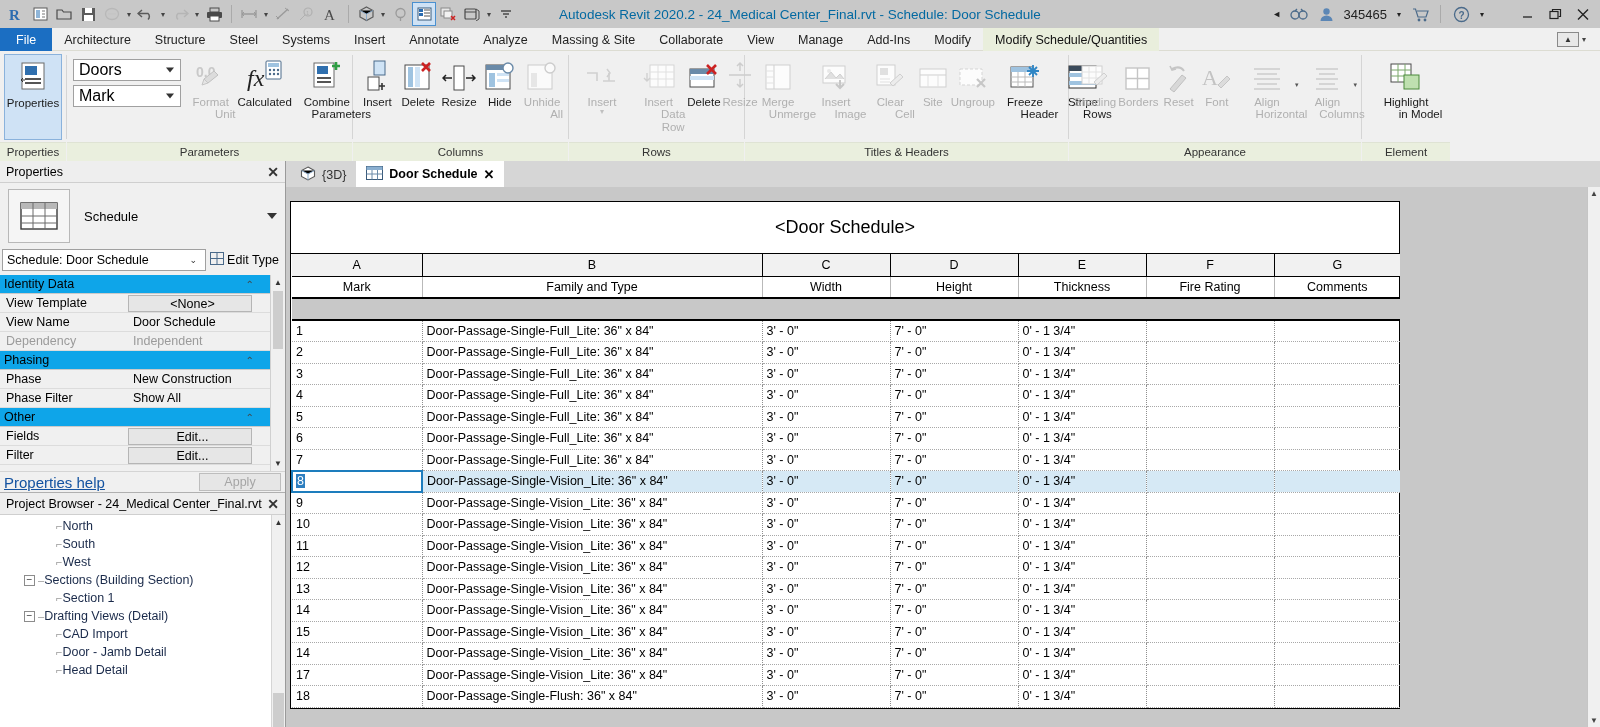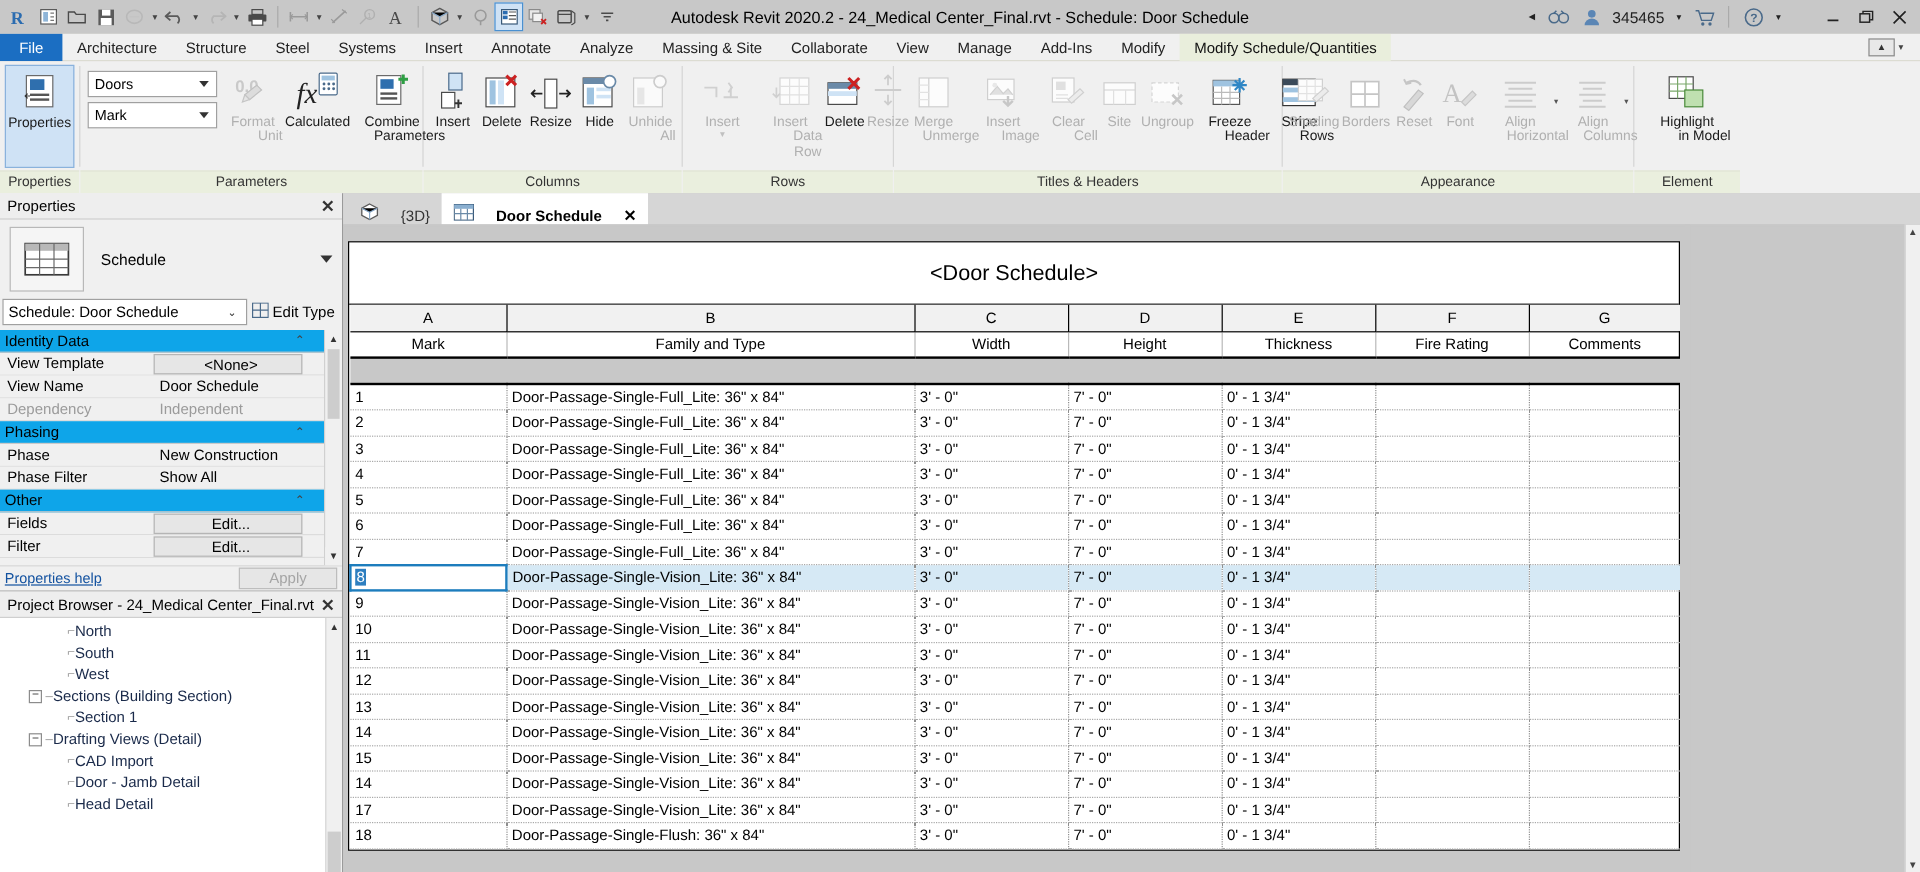--- a/index.html
+++ b/index.html
@@ -22,21 +22,21 @@
   .qicon {
     width: 24px; height: 24px; display: flex; align-items: center; justify-content: center;
     position: relative;
   }
   .qicon svg { display:block; }
   .qsep { width: 1px; height: 18px; background: #aaa; margin: 0 5px; }
   .caret { width: 10px; height: 22px; display:flex; align-items:center; justify-content:center;
            font-size: 8px; color:#444; }
   .title-text {
     position: absolute; left: 0; right: 0; text-align: center;
-    font-size: 13.5px; color: #000000; pointer-events: none;
+    font-size: 13.5px; color: #0369a1; pointer-events: none;
   }
   .tb-right {
     margin-left: auto; display: flex; align-items: center; height: 28px;
     padding-right: 4px; gap: 2px; position: relative; z-index: 2;
   }
   .winbtn { width: 26px; height: 26px; display:flex; align-items:center; justify-content:center;
             font-size: 13px; color:#222; }
   .user-id { font-size: 13px; color:#222; margin: 0 4px 0 2px;}
 
   
@@ -78,21 +78,21 @@
   .btn-lg.dis { color: #b0b0b0; }
   .btn-lg.sel { background: #cfe2f5; border: 1px solid #8ab2dc; }
   .btn-lg .lbl2 { display:block;margin-left:29px; }
 
   
   .prop-btn { width: 62px; height: 86px; }
 
   .param-fields { display: flex; flex-direction: column; gap: 4px; padding: 5px 4px 0 2px; }
   .combo {
     width: 108px; height: 22px; background: #fff; border: 1px solid #a0a0a0;
-    display: flex; align-items: center; padding-left: 5px; font-size: 12px; position: relative;
+    display: flex; align-items: center; padding-left: 5px; font-size: 16px; position: relative;
   }
   .combo .arw { position:absolute; right: 6px; top: 50%; transform: translateY(-50%);
                 border-left: 4px solid transparent; border-right: 4px solid transparent;
                 border-top: 5px solid #333; }
 
   .withdrop { display:flex; align-items:center; }
   .dropcaret { font-size: 7px; color: #555; align-self: center; margin-left: -3px; padding-bottom: 8px;}
 
   
   .optionsbar {
@@ -144,21 +144,21 @@
                     margin: 1px 18px 1px 0; height: 17px; }
   .pl-row.muted .pl-key, .pl-row.muted .pl-val { color: #9b9b9b; }
   .pl-scroll { position:absolute; right:0; top:0; width:15px; bottom:0; background:#f0f0f0;
                border-left:1px solid #d0d0d0; }
   .pl-scroll .sbtn { height: 15px; display:flex; align-items:center; justify-content:center;
                      font-size:8px; color:#333; background:#f0f0f0;}
   .pl-scroll .thumb { position:absolute; top:16px; left:2px; right:2px; height: 58px; background:#cdcdcd;}
 
   .prop-foot { display:flex; align-items:center; height: 21px; padding: 0 4px;
                border-top: 1px solid #d4d4d4; }
-  .prop-help { color: #1352a0; text-decoration: underline; font-size: 12px; }
+  .prop-help { color: #1352a0; text-decoration: underline; font-size: 15px; }
   .apply-btn { margin-left:auto; width: 82px; height: 18px; background: #e6e6e6;
                border: 1px solid #bdbdbd; color: #a5a5a5; font-size: 12.5px;
                display:flex; align-items:center; justify-content:center;}
 
   
   .browser { flex: 1; display: flex; flex-direction: column; border-top: 1px solid #b0b0b0;}
   .tree { flex: 1; background: #fff; position: relative; overflow: hidden; padding-top: 2px;}
   .tnode { display:flex; align-items:center; height: 18px; font-size: 12.5px; color:#1a2a4a; }
   .tdash { color:#9a9a9a; font-size: 11px; }
   .texp { width: 11px; height: 11px; border: 1px solid #8c8c8c; background:#fff;
@@ -167,21 +167,21 @@
   .tree-scroll { position:absolute; right:0; top:0; bottom:0; width: 14px; background:#f0f0f0;
                  border-left:1px solid #d5d5d5;}
   .tree-scroll .sbtn { height:14px; display:flex; align-items:center; justify-content:center;
                        font-size:8px; color:#333;}
   .tree-scroll .thumb { position:absolute; bottom: 0px; left:1px; right:1px; height: 34px; background:#cdcdcd;}
 
   
   .viewarea { flex: 1; display: flex; flex-direction: column; background: #c8c8c8; position: relative;}
   .viewtabs { height: 26px; background: #d6d6d6; display: flex; align-items: flex-end;
               padding-left: 4px; }
-  .vtab { height: 24px; display:flex; align-items:flex-end; gap:18px; padding: 0 10px;
+  .vtab { height: 24px; display:flex; align-items:center; gap:6px; padding: 0 10px;
           font-size: 12.5px; color: #333; }
   .vtab.active { background: #fff; font-weight: bold; color:#000; height: 26px;}
   .vtab .x { font-size: 13px; font-weight: bold; }
 
   .canvas { flex: 1; background: #c8c8c8; position: relative; overflow: hidden; }
   .sched {
     position: absolute; left: 4px; top: 14px; width: 1110px; background: #fff;
     border: 1px solid #000;
   }
   .sched-title {

